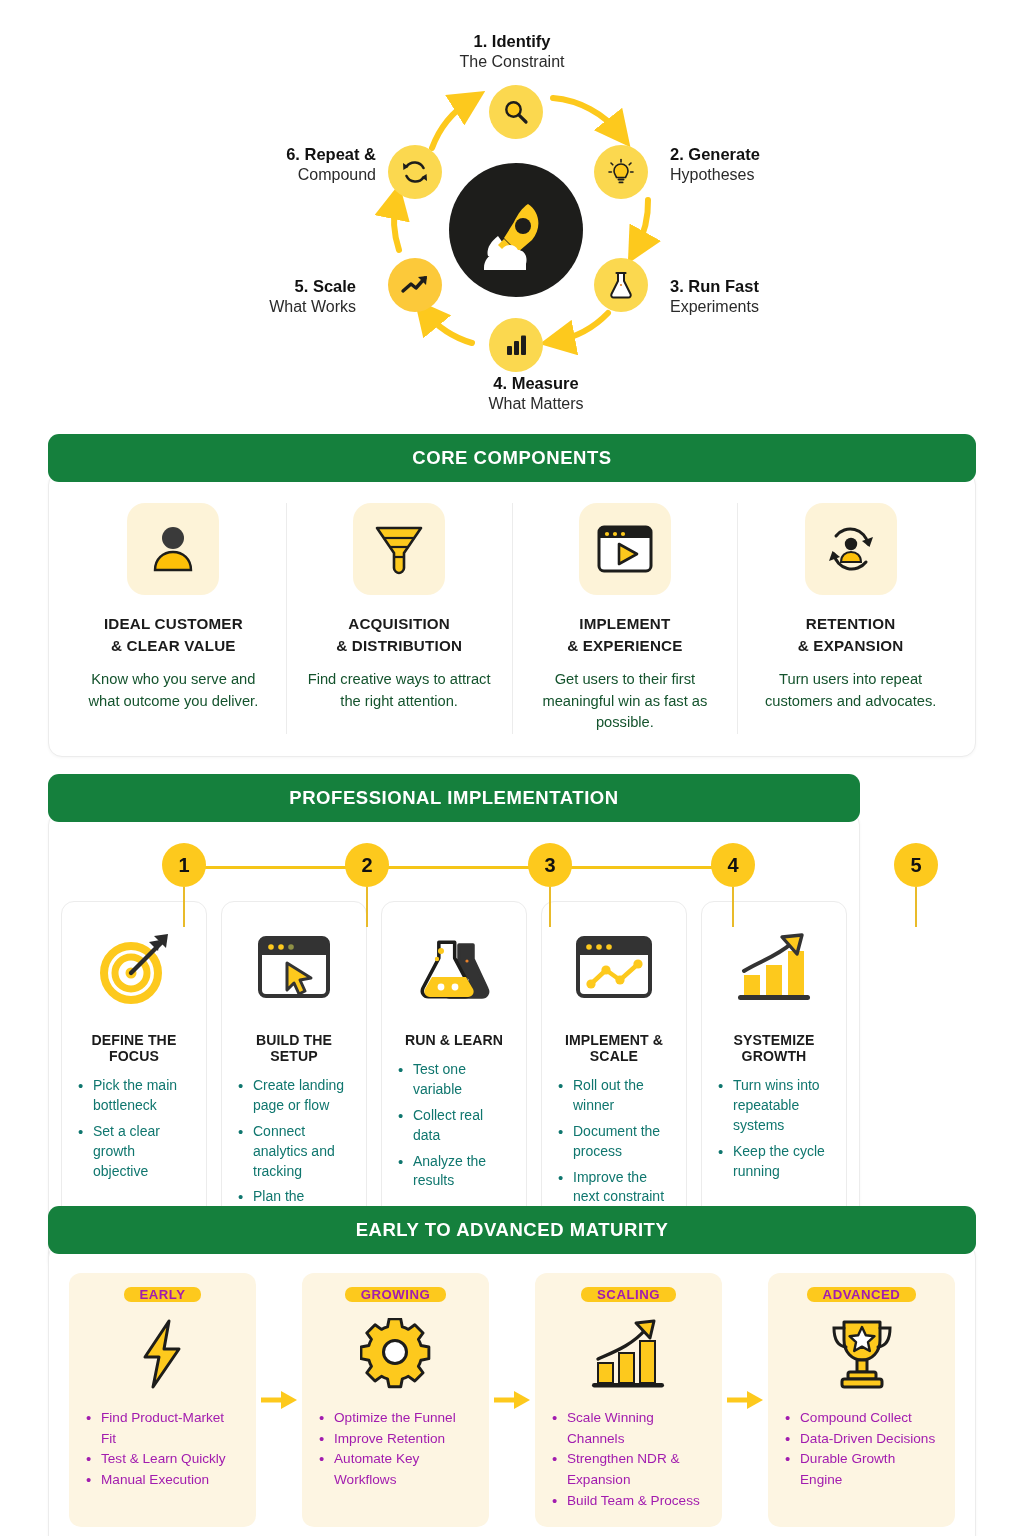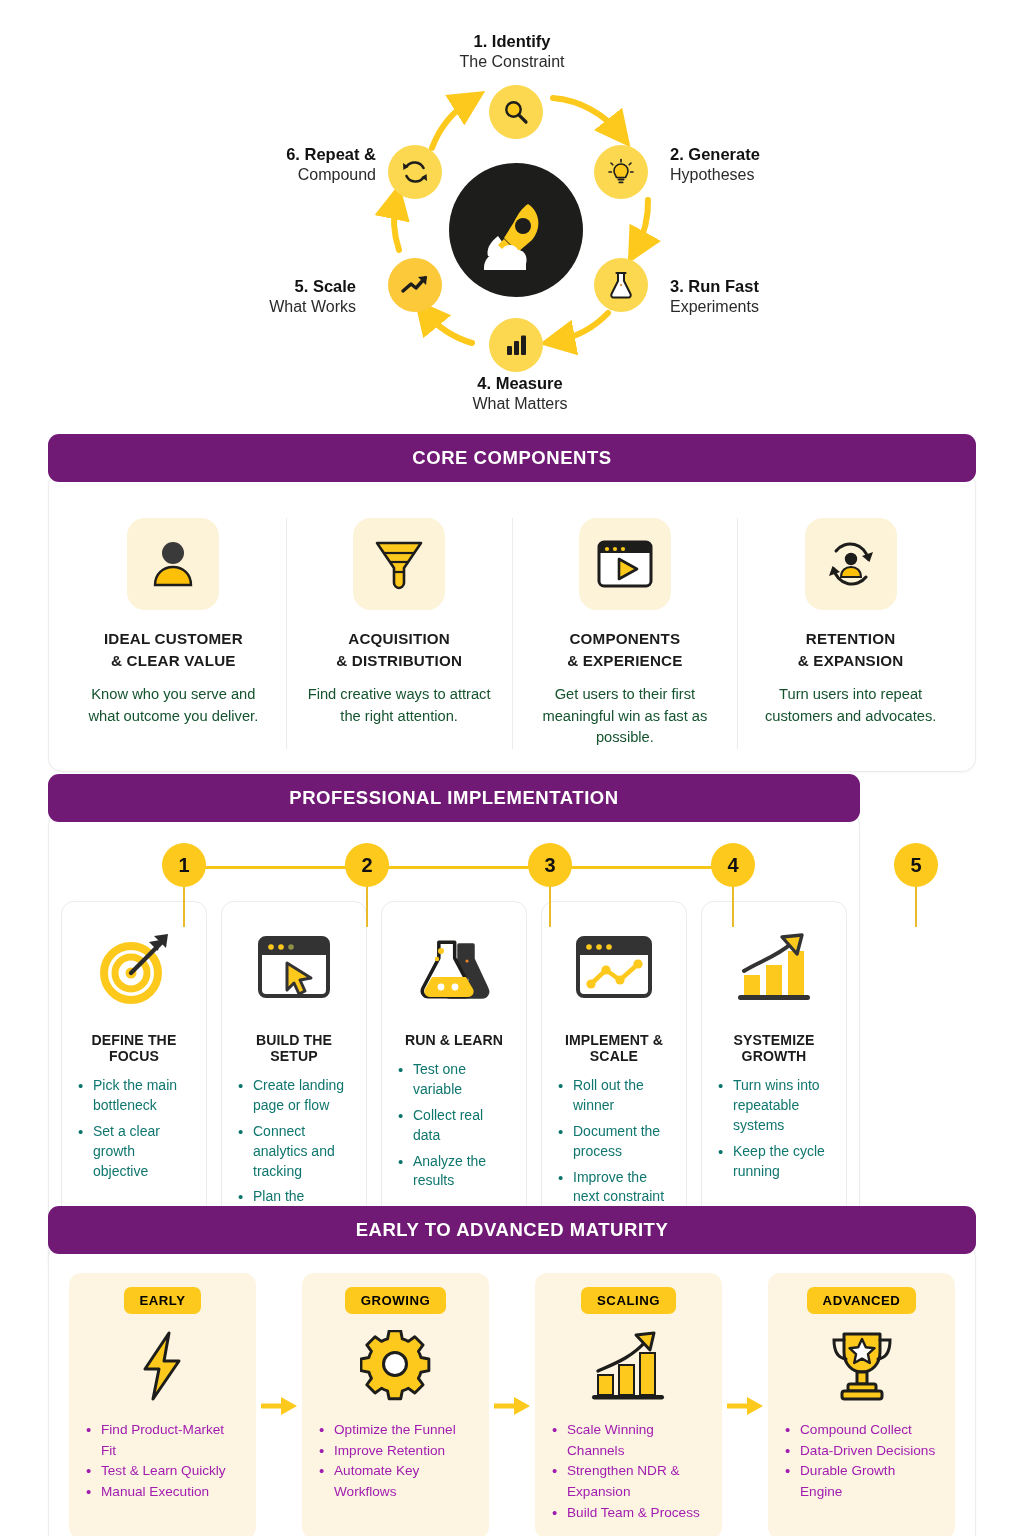--- a/index.html
+++ b/index.html
@@ -35,40 +35,40 @@
 
   .lbl { position: absolute; line-height: 1.28; }
   .lbl .t { font-weight: 700; font-size: 16.5px; color: #111; }
   .lbl .s { font-size: 16px; color: #2a2a2a; }
   .lbl.c { text-align: center; }
   .lbl.l { text-align: right; }
   .lbl.r { text-align: left; }
   .l1 { left: 362px; top: 31px; width: 300px; }
   .l2 { left: 670px; top: 144px; width: 210px; }
   .l3 { left: 670px; top: 276px; width: 210px; }
-  .l4 { left: 370px; top: 373px; width: 300px; }
+  .l4 { left: 386px; top: 373px; width: 300px; }
   .l5 { left: 146px; top: 276px; width: 210px; }
   .l6 { left: 146px; top: 144px; width: 230px; }
 
   .arc { position: absolute; left: 0; top: 0; pointer-events: none; }
   .sec-head {
-    height: 48px; background: #701a75; border-radius: 11px;
+    height: 48px; background: #15803d; border-radius: 11px;
     display: flex; align-items: center; justify-content: center;
     color: #fff; font-weight: 700; font-size: 18.5px; letter-spacing: .55px;
     position: relative; z-index: 3;
   }
   .sec-body {
     background: #fff; border: 1px solid #ececec; border-radius: 14px;
     margin-top: -11px; padding-top: 11px;
     box-shadow: 0 1px 3px rgba(0,0,0,.04);
   }
 
   
   .core { position: absolute; left: 48px; top: 434px; width: 928px; }
-  .core-grid { display: flex; padding: 35px 12px 22px; }
+  .core-grid { display: flex; padding: 20px 12px 22px; }
   .core-col {
     flex: 1; text-align: center; padding: 0 14px;
     border-right: 1px solid #ececec;
   }
   .core-col:last-child { border-right: none; }
   .ic-box {
     width: 92px; height: 92px; border-radius: 18px; background: #fdf3d8;
     margin: 0 auto 18px; display: flex; align-items: center; justify-content: center;
   }
   .core-title { font-weight: 700; font-size: 15.2px; line-height: 1.42; letter-spacing: .2px; }
@@ -105,22 +105,22 @@
 
   
   .mat { position: absolute; left: 48px; top: 1206px; width: 928px; }
   .mat-grid { display: flex; align-items: stretch; padding: 18px 20px 22px; }
   .mat-card {
     flex: 1; background: #fdf5e2; border-radius: 12px;
     padding: 14px 14px 16px; position: relative;
   }
   .mat-badge {
     display: block; width: max-content; margin: 0 auto 8px;
-    background: #fdc91d; color: #000000; font-weight: 700; font-size: 13.2px;
-    letter-spacing: .5px; padding: 6px 16px; border-radius: 7px;
+    background: #fdc91d; color: #a21caf; font-weight: 700; font-size: 13.2px;
+    letter-spacing: .5px; padding: 0 16px; border-radius: 7px;
   }
   .mat-ic { height: 88px; display: flex; align-items: center; justify-content: center; }
   .mat-list { list-style: none; margin-top: 10px; }
   .mat-list li {
     position: relative; padding-left: 18px; font-size: 13.6px;
     line-height: 1.52; color: #a21caf;
   }
   .mat-list li::before { content: "•"; position: absolute; left: 3px; top: -1px; font-size: 15px; }
   .mat-arrow {
     width: 46px; display: flex; align-items: center; justify-content: center;
@@ -277,21 +277,21 @@
             <svg width="58" height="52" viewBox="0 0 58 52">
               <rect x="3" y="4" width="52" height="44" rx="5" fill="#fff" stroke="#1D1D1B" stroke-width="3"></rect>
               <path d="M3 9 a5 5 0 0 1 5-5 h42 a5 5 0 0 1 5 5 v6 H3 Z" fill="#1D1D1B"></path>
               <circle cx="11" cy="11" r="2.1" fill="#FDC91D"></circle>
               <circle cx="19" cy="11" r="2.1" fill="#FDC91D"></circle>
               <circle cx="27" cy="11" r="2.1" fill="#FDC91D"></circle>
               <path d="M23 21 L41 31 L23 41 Z" fill="#FDC91D" stroke="#1D1D1B" stroke-width="2.6" stroke-linejoin="round"></path>
             </svg>
           </div>
           <div class="core-title">
-            <div>COMPONENTS</div>
+            <div>IMPLEMENT</div>
             <div>&amp; EXPERIENCE</div>
           </div>
           <div class="core-desc">Get users to their first meaningful win as fast as possible.</div>
         </div>
 
         <div class="core-col">
           <div class="ic-box">
             <svg width="58" height="54" viewBox="0 0 58 54">
               <path d="M46 22 A18 18 0 0 0 14 14" fill="none" stroke="#1D1D1B" stroke-width="3" stroke-linecap="round"></path>
               <path d="M12 32 A18 18 0 0 0 44 40" fill="none" stroke="#1D1D1B" stroke-width="3" stroke-linecap="round"></path>

